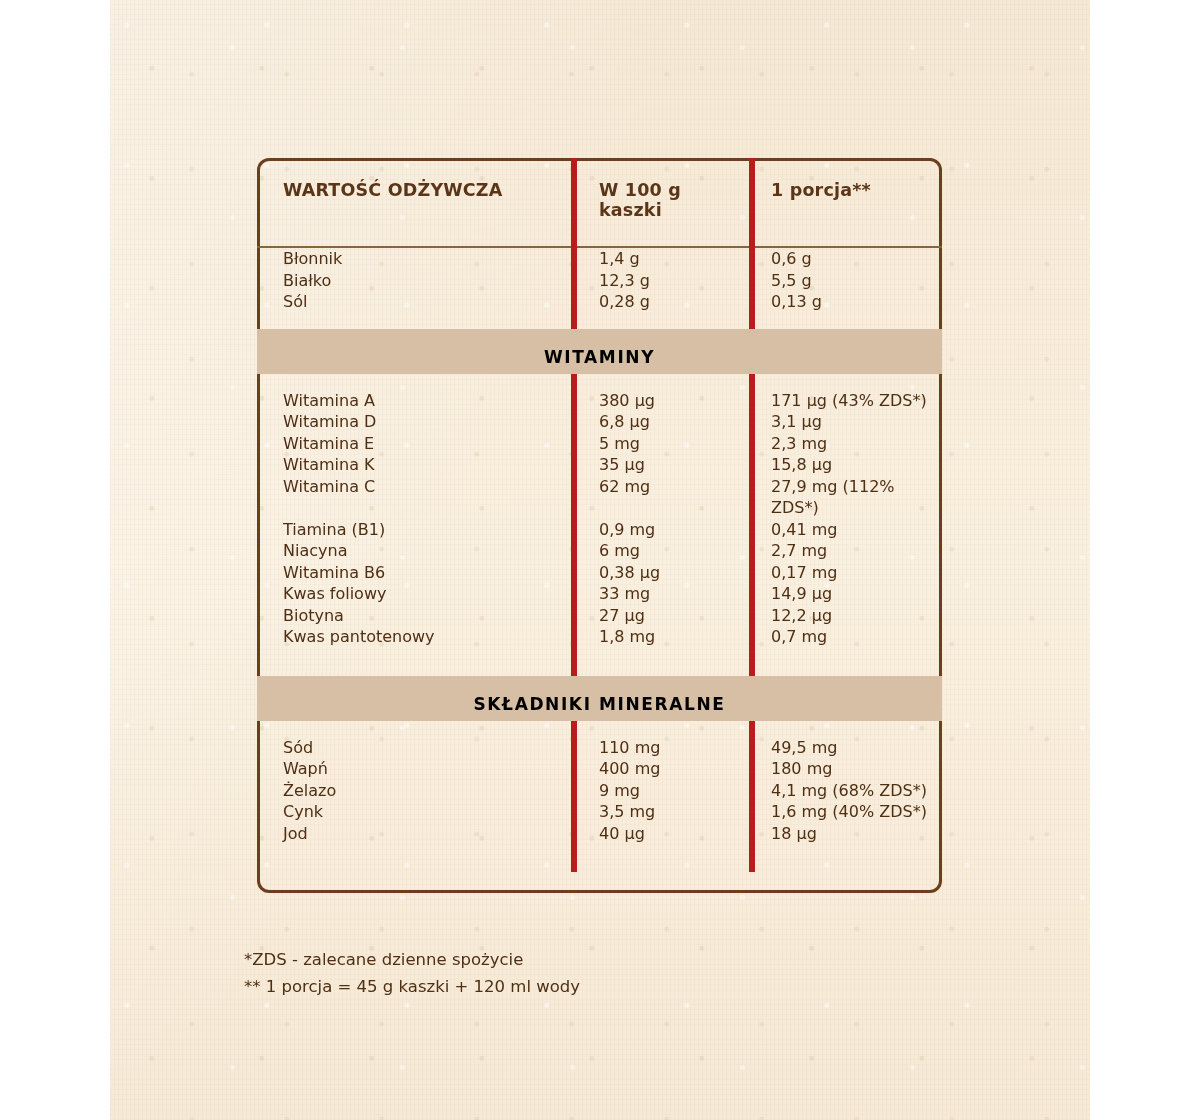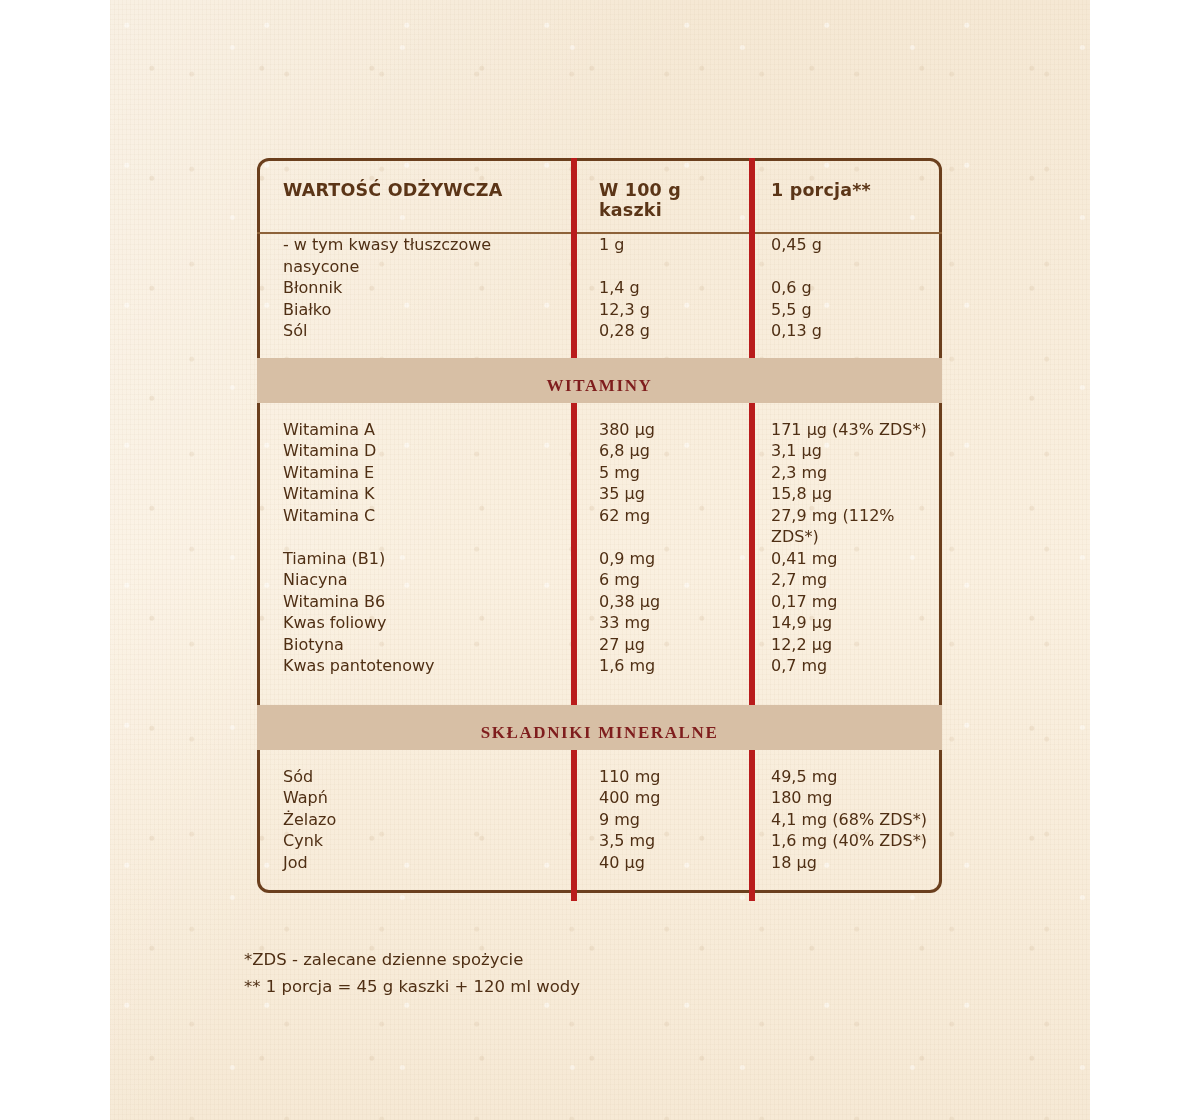--- a/index.html
+++ b/index.html
@@ -76,21 +76,21 @@
   col.c2 { width: 178px; }
   col.c3 { width: 190px; }
 
   th, td {
     padding: 0;
     vertical-align: top;
     font-weight: normal;
   }
 
   .hdr-row th {
-    padding: 22px 0 12px 0;
+    padding: 22px 0 26px 0;
     font-size: 17.5px;
     font-weight: bold;
     letter-spacing: 0.2px;
     color: #5b3517;
   }
   .pad-l { padding-left: 26px !important; }
   .pad-l2 { padding-left: 22px !important; }
   .pad-l3 { padding-left: 16px !important; }
 
   .vline { border-left: 6px solid #b91c1c; }
@@ -113,23 +113,22 @@
   .row.gap td { padding-top: 20px; }
   .row.tail td { padding-bottom: 16px; }
   .row.tailbig td { padding-bottom: 28px; }
 
   .band td {
     background: #d7bfa5;
     text-align: center;
     font-size: 17px;
     font-weight: bold;
     letter-spacing: 1.6px;
-    color: #7f1d1d;
+    color: #000000;
     padding: 18px 0 7px 0;
-    font-family: Liberation Serif, serif;
   }
 
   .sec-top td { padding-top: 16px; }
 
   .footnotes {
     position: absolute;
     left: 244px;
     top: 946px;
     font-size: 16.5px;
     line-height: 27px;
@@ -155,25 +154,20 @@
             <th class="pad-l" style="text-align: left;">WARTOŚĆ ODŻYWCZA</th>
             <th class="vline pad-l2" style="text-align: left;">W 100 g kaszki</th>
             <th class="vline pad-l3" style="text-align: left;">1 porcja**</th>
           </tr>
           <tr class="hdr-underline">
             <td></td>
             <td class="vline"></td>
             <td class="vline"></td>
           </tr>
           <tr class="row">
-            <td class="pad-l">- w tym kwasy tłuszczowe nasycone</td>
-            <td class="vline pad-l2">1 g</td>
-            <td class="vline pad-l3">0,45 g</td>
-          </tr>
-          <tr class="row">
             <td class="pad-l">Błonnik</td>
             <td class="vline pad-l2">1,4 g</td>
             <td class="vline pad-l3">0,6 g</td>
           </tr>
           <tr class="row">
             <td class="pad-l">Białko</td>
             <td class="vline pad-l2">12,3 g</td>
             <td class="vline pad-l3">5,5 g</td>
           </tr>
           <tr class="row tail">
@@ -229,21 +223,21 @@
             <td class="vline pad-l2">33 mg</td>
             <td class="vline pad-l3">14,9 µg</td>
           </tr>
           <tr class="row">
             <td class="pad-l">Biotyna</td>
             <td class="vline pad-l2">27 µg</td>
             <td class="vline pad-l3">12,2 µg</td>
           </tr>
           <tr class="row tailbig">
             <td class="pad-l">Kwas pantotenowy</td>
-            <td class="vline pad-l2">1,6 mg</td>
+            <td class="vline pad-l2">1,8 mg</td>
             <td class="vline pad-l3">0,7 mg</td>
           </tr>
           <tr class="band">
             <td colspan="3">SKŁADNIKI MINERALNE</td>
           </tr>
           <tr class="row sec-top">
             <td class="pad-l">Sód</td>
             <td class="vline pad-l2">110 mg</td>
             <td class="vline pad-l3">49,5 mg</td>
           </tr>

